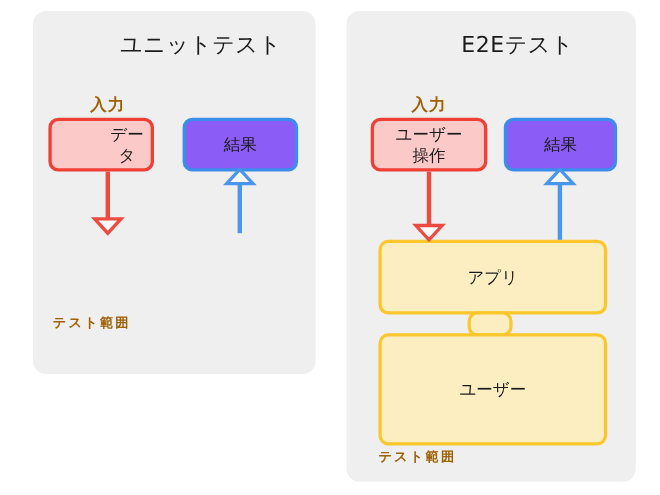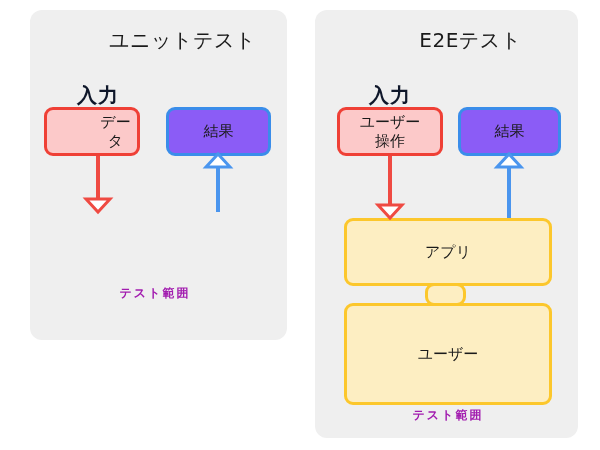--- a/index.html
+++ b/index.html
@@ -73,37 +73,37 @@
 
   
   #node-user-action { left: 337px; top: 107px; width: 106px; height: 49px; }
   #node-result-e2e  { left: 458px; top: 107px; width: 103px; height: 49px; }
   #node-app         { left: 344px; top: 218px; width: 208px; height: 68px; }
   #node-connector   { left: 425px; top: 283px; width: 41px;  height: 23px; }
   #node-systems     { left: 344px; top: 303px; width: 208px; height: 102px; }
 
   .edge-label {
     position: absolute;
-    color: #0f172a;
-    font-size: 20px;
+    color: #a16207;
+    font-size: 15px;
     line-height: 18px;
     font-weight: bold;
     text-align: center;
     letter-spacing: 1px;
   }
   #label-input-unit { left: 44px; top: 86px; width: 108px; }
   #label-input-e2e  { left: 337px; top: 86px; width: 106px; }
 
   .scope-label {
     position: absolute;
-    color: #a21caf;
+    color: #a16207;
     font-size: 12px;
     line-height: 14px;
     font-weight: bold;
-    text-align: center;
+    text-align: left;
     letter-spacing: 2px;
   }
   #scope-unit { left: 48px; top: 286px; width: 214px; }
   #scope-e2e  { left: 344px; top: 408px; width: 208px; }
 
   svg.arrows {
     position: absolute;
     left: 0; top: 0;
     width: 600px; height: 450px;
     pointer-events: none;

